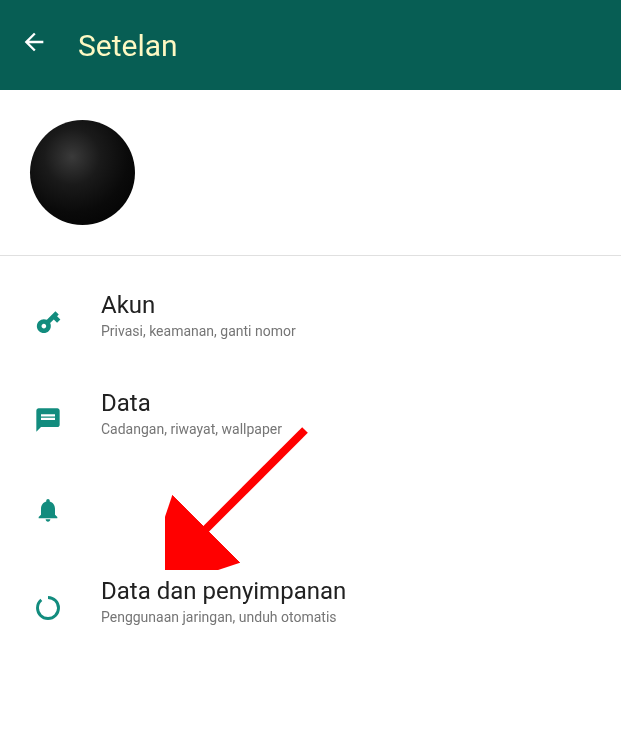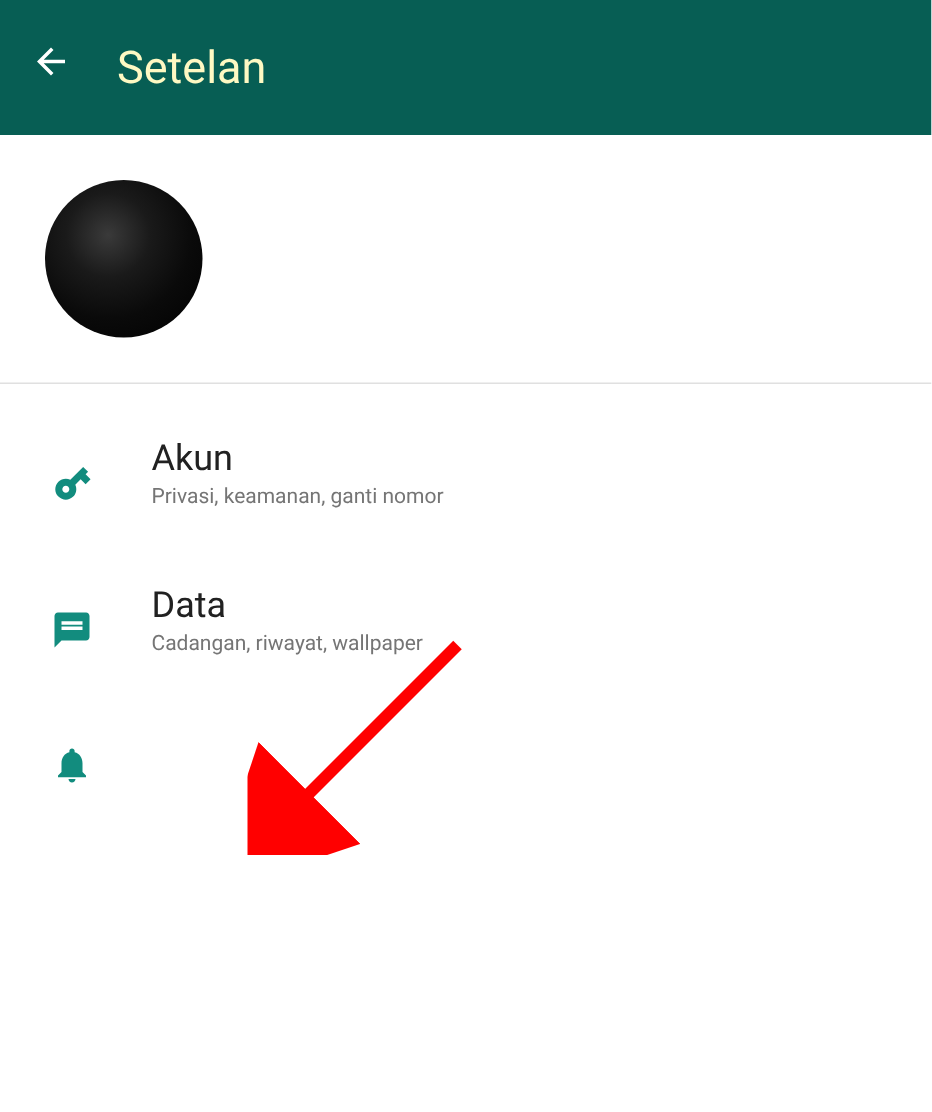--- a/index.html
+++ b/index.html
@@ -129,20 +129,31 @@
   <div class="menu-item">
     <div class="menu-icon">
       <svg width="28" height="28" viewBox="0 0 24 24" fill="#128c7e">
         <path d="M12 22c1.1 0 2-.9 2-2h-4c0 1.1.9 2 2 2zm6-6v-5c0-3.07-1.63-5.64-4.5-6.32V4c0-.83-.67-1.5-1.5-1.5s-1.5.67-1.5 1.5v.68C7.64 5.36 6 7.92 6 11v5l-2 2v1h16v-1l-2-2z"></path>
       </svg>
     </div>
     <div class="menu-text">
     </div>
   </div>
 
+  <div class="menu-item">
+    <div class="menu-icon">
+      <svg width="28" height="28" viewBox="0 0 24 24" fill="none" stroke="#128c7e" stroke-width="2.5">
+        <circle cx="12" cy="12" r="9" stroke-dasharray="50 10" transform="rotate(-90 12 12)"></circle>
+      </svg>
+    </div>
+    <div class="menu-text">
+      <div class="menu-title">Data dan penyimpanan</div>
+      <div class="menu-subtitle">Penggunaan jaringan, unduh otomatis</div>
+    </div>
+  </div>
 
 </div>
 
 <div class="arrow-annotation">
   <svg width="160" height="150" viewBox="0 0 160 150">
     <defs>
       <marker id="arrowhead" markerWidth="12" markerHeight="12" refX="2" refY="6" orient="auto">
         <polygon points="0 0, 12 6, 0 12" fill="#ff0000"></polygon>
       </marker>
     </defs>

